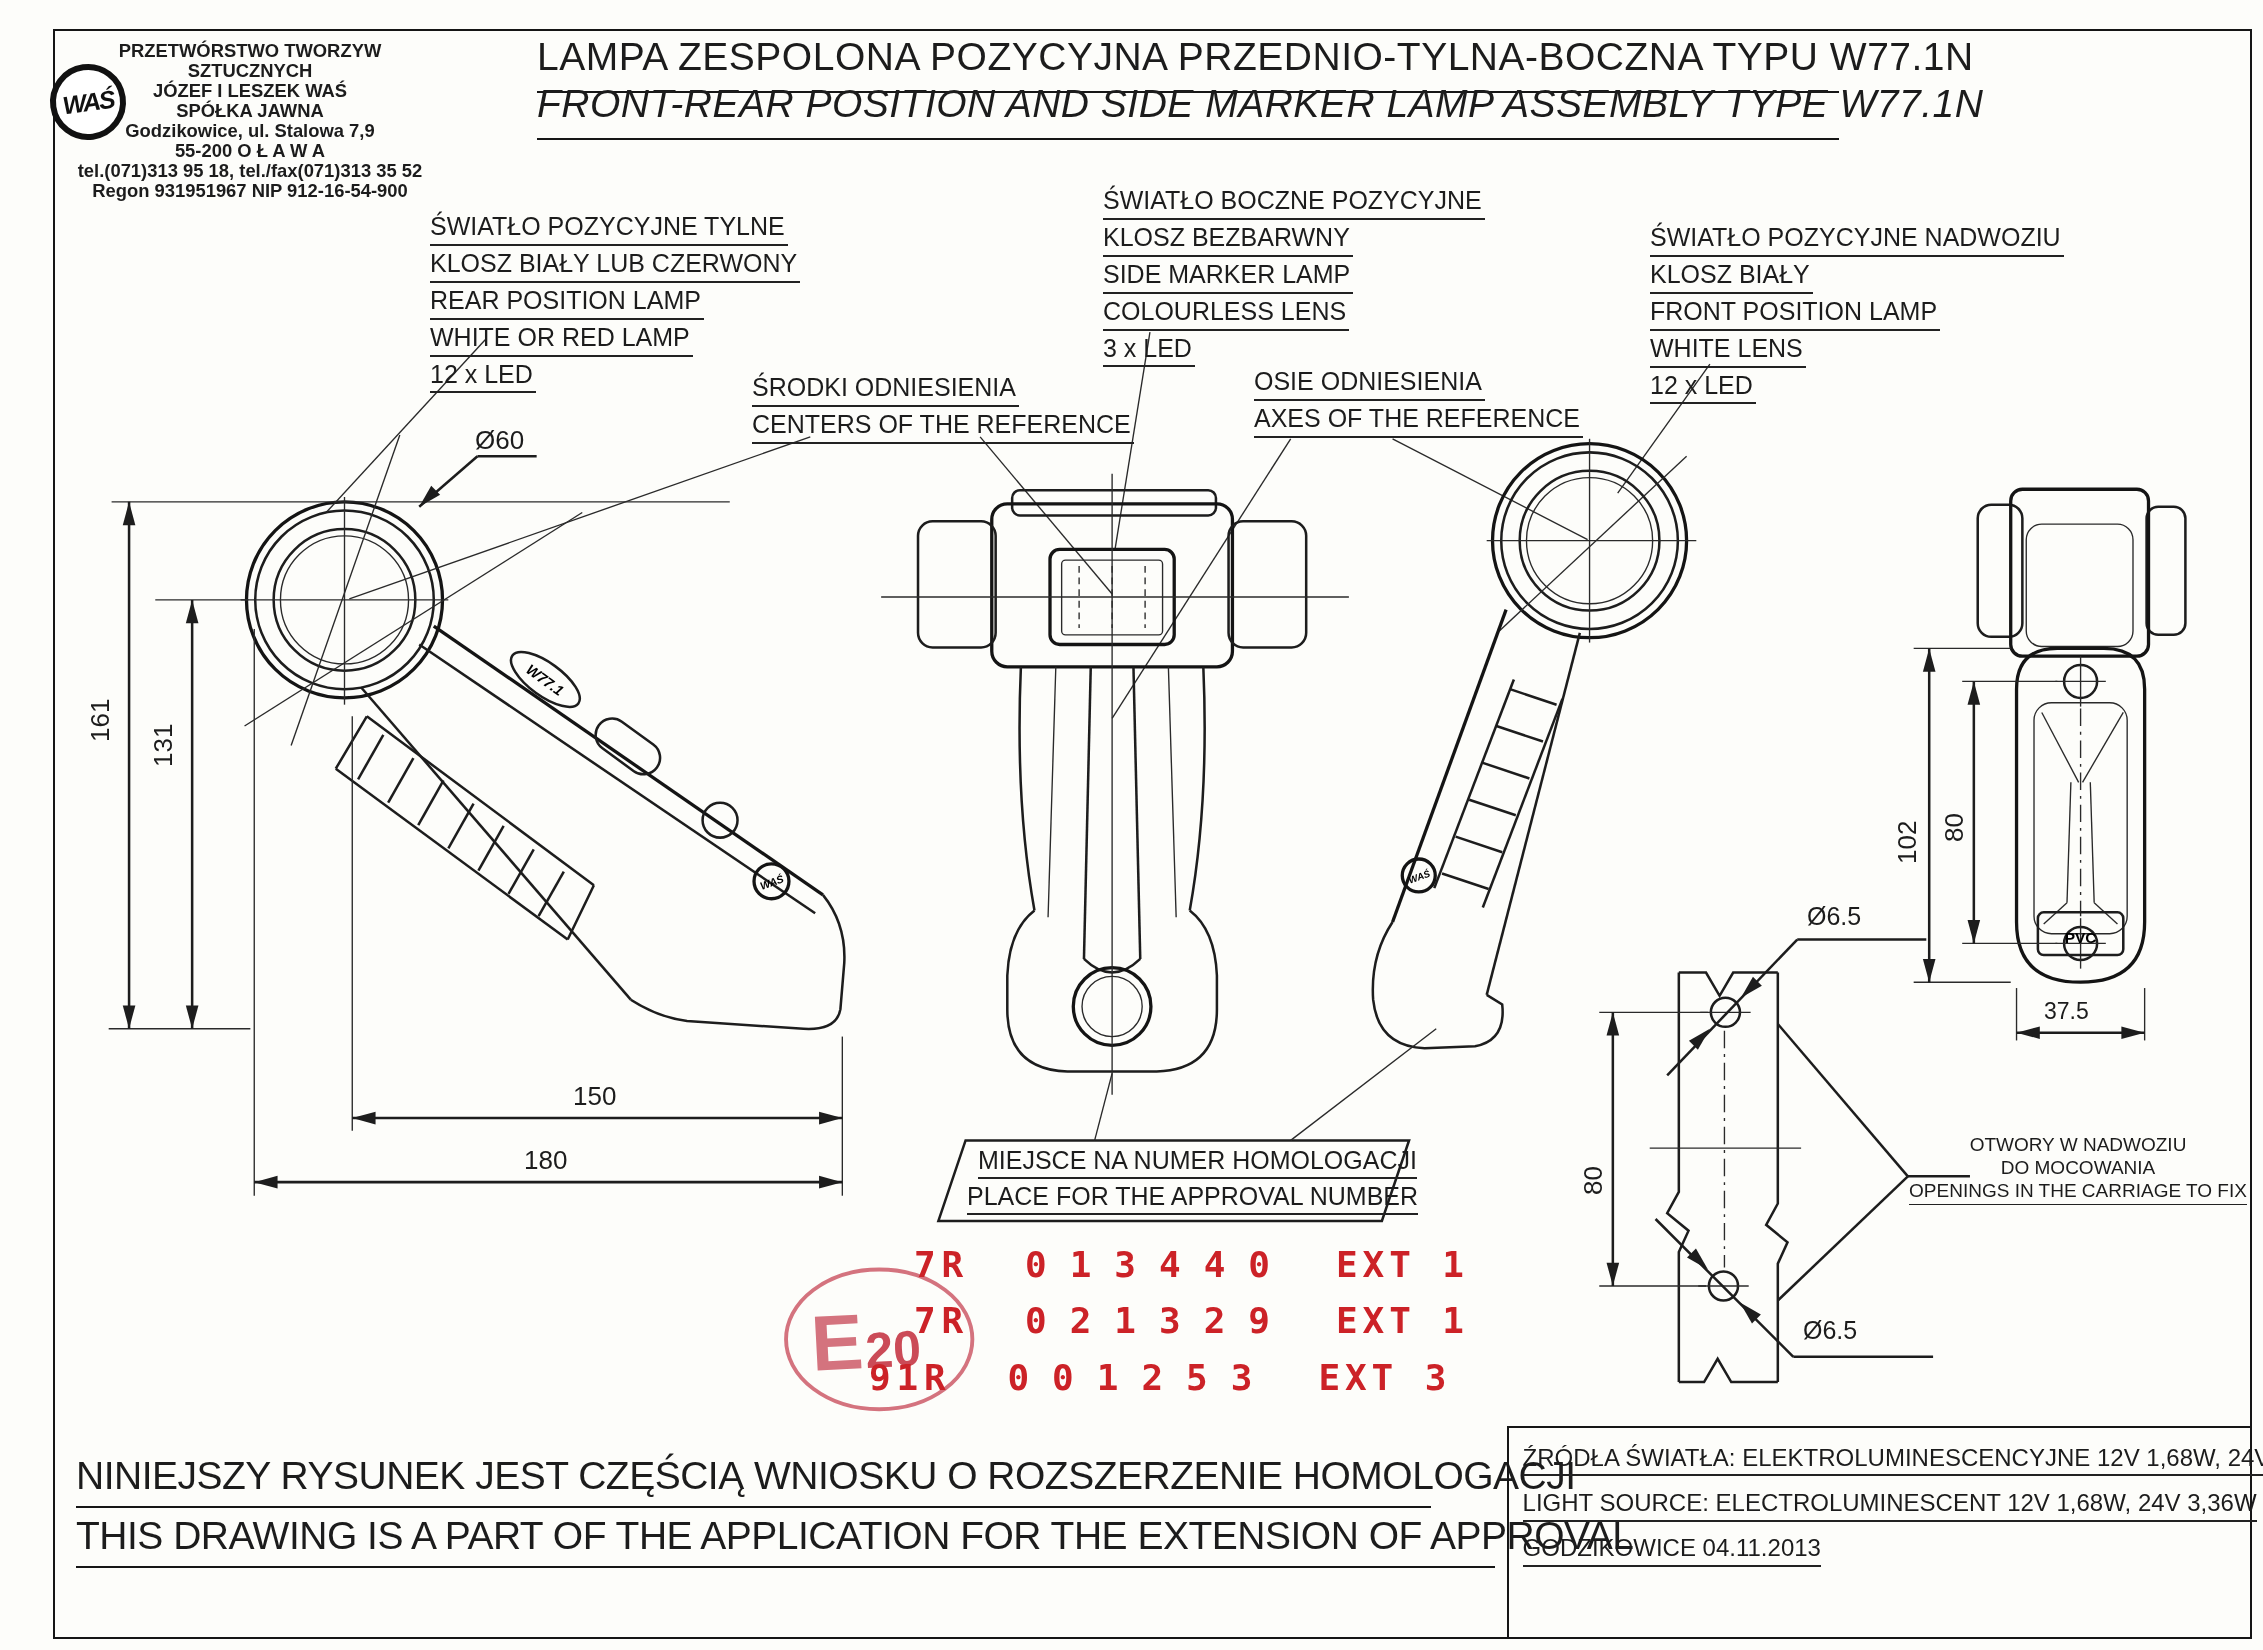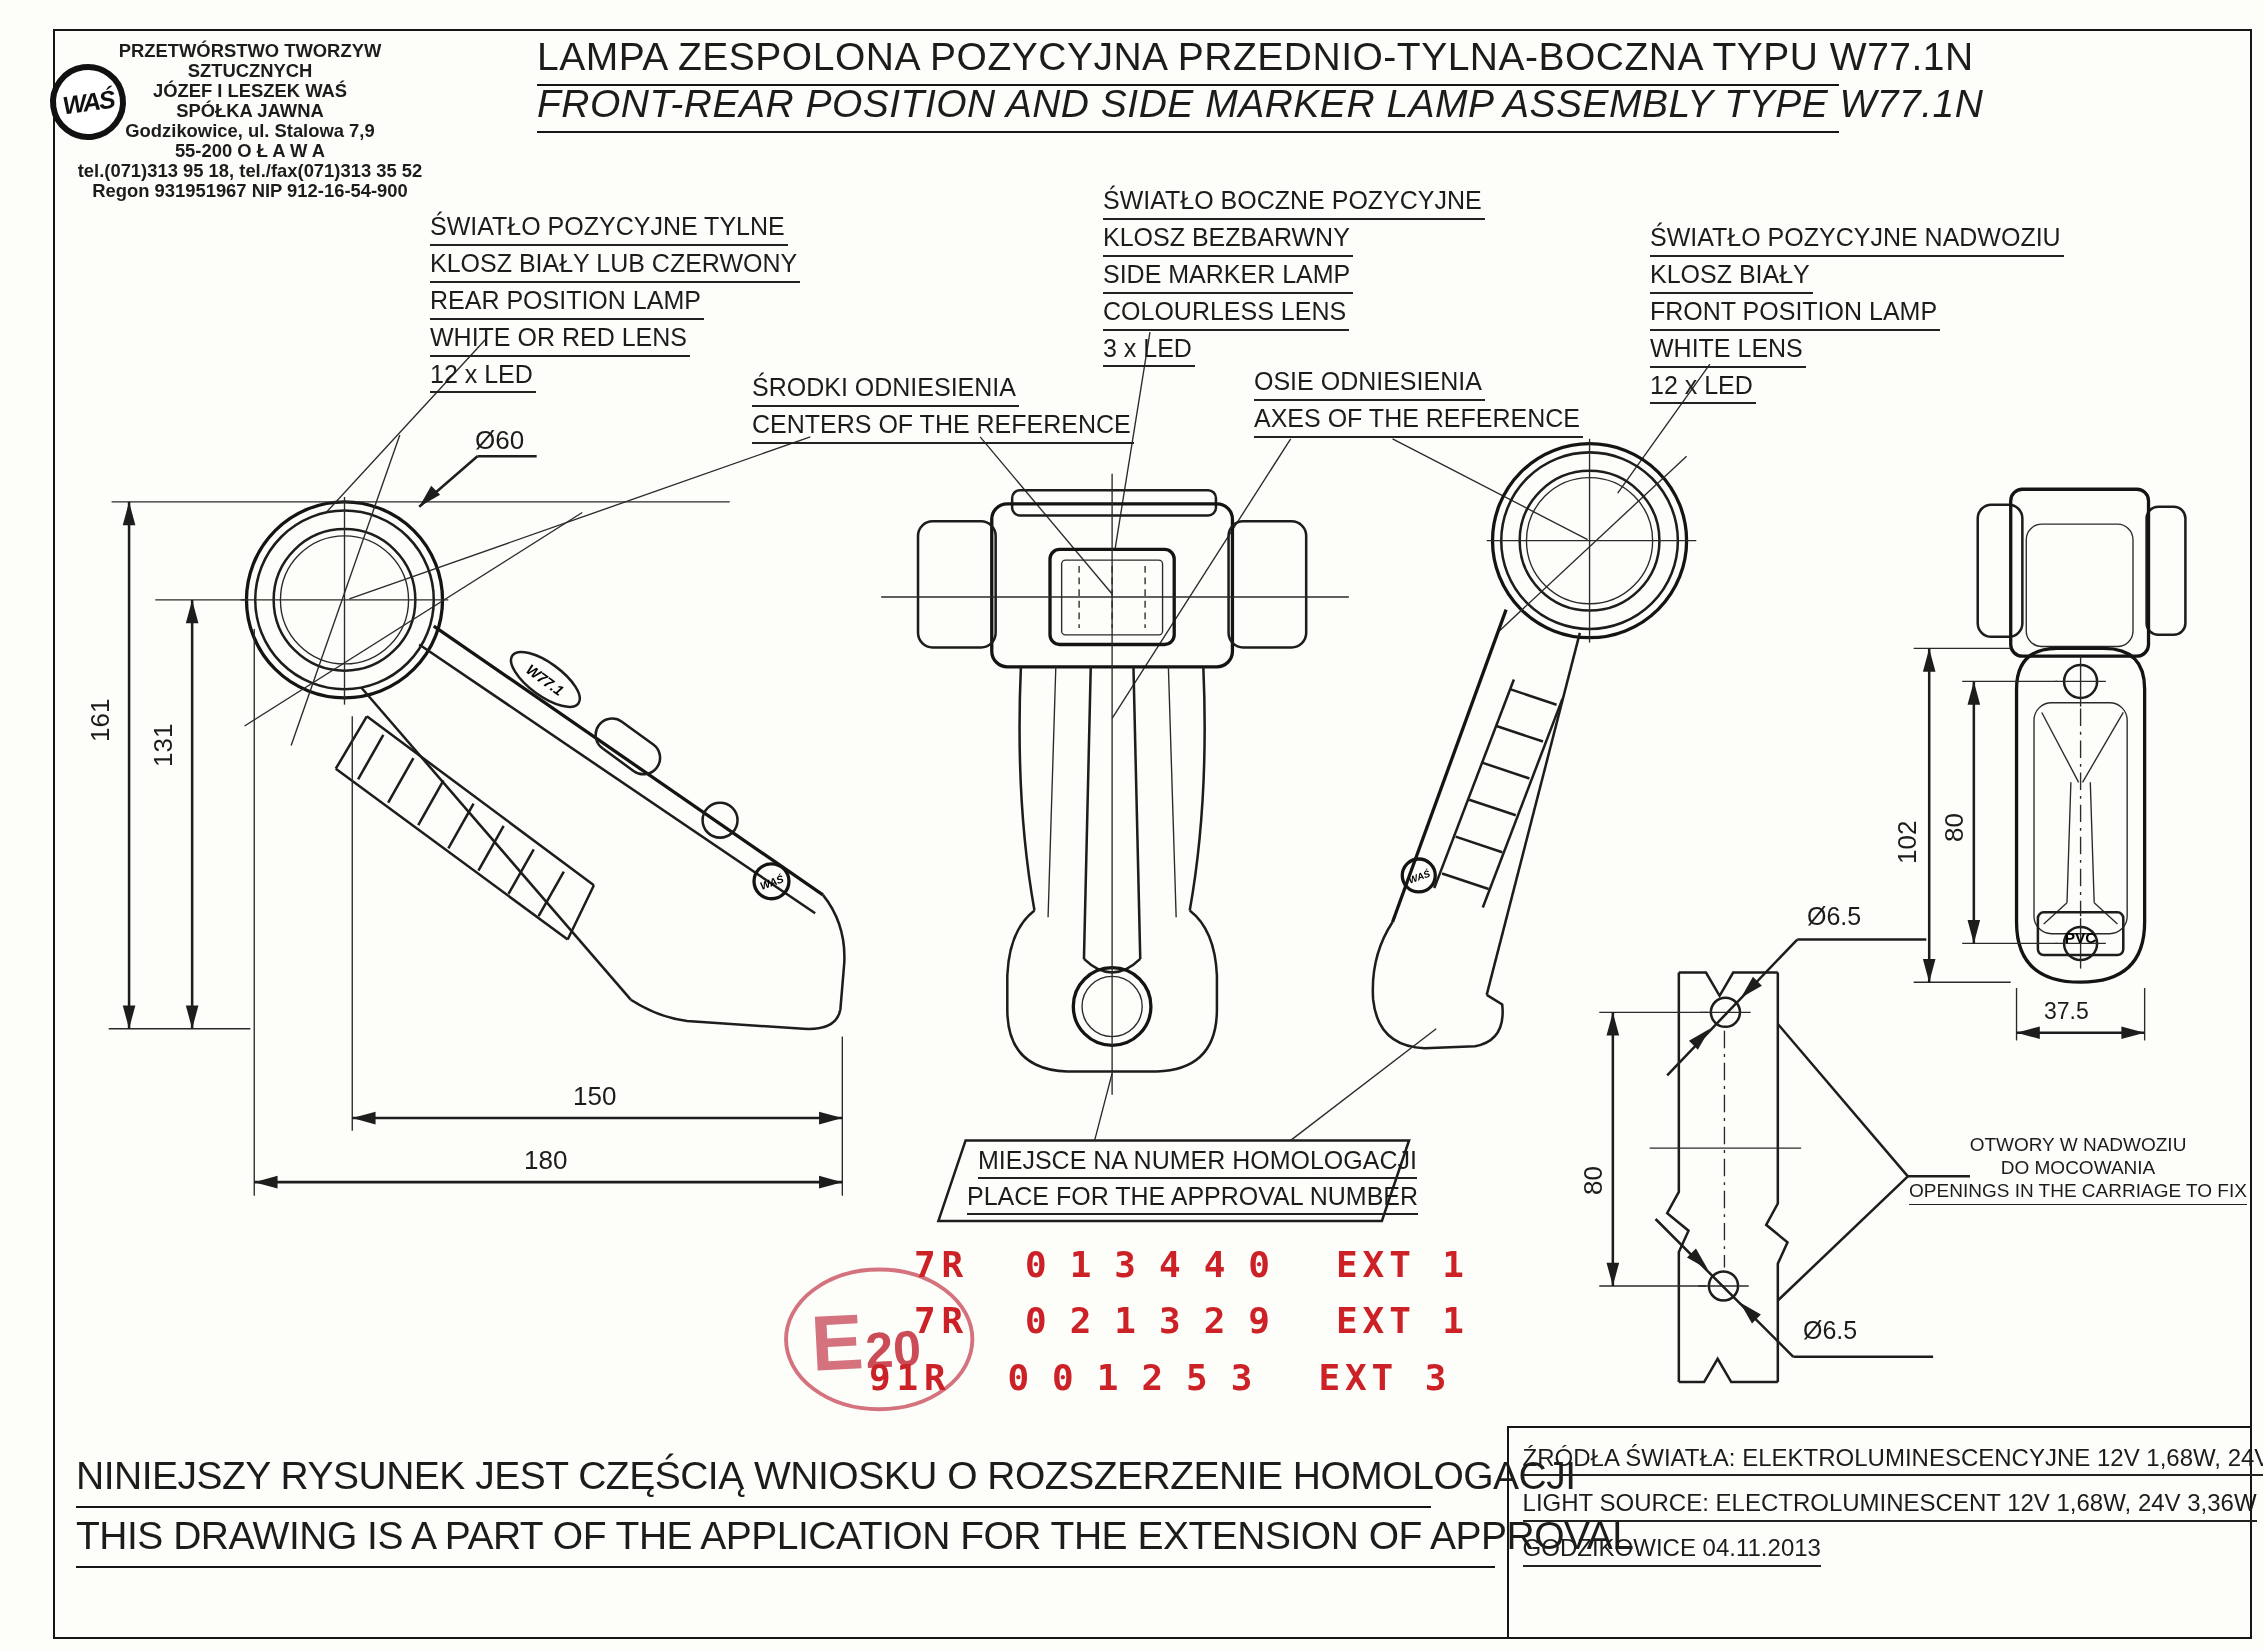--- a/index.html
+++ b/index.html
@@ -12,21 +12,21 @@
   svg .k{stroke:#141414;stroke-width:3.4;fill:none;}
   svg .t{stroke:#2a2a2a;stroke-width:1.4;fill:none;}
   svg .arrf{fill:#1d1d1d;stroke:none;}
   
   .company{left:56px;top:41px;width:388px;text-align:center;font-size:18.4px;line-height:20px;font-weight:600;letter-spacing:0;}
   .waslogo{left:50px;top:64px;width:64px;height:64px;border:6.8px solid #111;border-radius:50%;
            display:flex;align-items:center;justify-content:center;font-weight:bold;font-style:italic;
            font-size:25px;letter-spacing:-1.9px;color:#111;transform:rotate(-8deg);background:#fff;}
   
   .titleline{left:537px;width:1302px;font-size:39px;letter-spacing:0.5px;border-bottom:2.9px solid #161616;
-             padding-bottom:5px;white-space:nowrap;}
+             padding-bottom:12px;white-space:nowrap;}
   
   .callout{font-size:25px;line-height:32px;white-space:nowrap;}
   .callout div{display:table;border-bottom:2.4px solid #222;padding:0 2.9px 1.9px 0;margin-bottom:1px;}
   .openings{left:1884px;top:1133px;width:388px;text-align:center;font-size:19px;line-height:23px;}
   .openings .ul{display:inline-block;border-bottom:1.9px solid #222;padding-bottom:1.9px;}
   
   .dim{font-size:26px;white-space:nowrap;}
   .rot{transform:rotate(-90deg);transform-origin:0 0;}
   
   .stamprow{position:absolute;display:flex;align-items:baseline;color:#cc2227;
@@ -276,21 +276,21 @@
   </div>
   <div class="abs waslogo">WAŚ</div>
 
   <div class="abs titleline" style="top:35px;">LAMPA ZESPOLONA POZYCYJNA PRZEDNIO-TYLNA-BOCZNA TYPU W77.1N</div>
   <div class="abs titleline" style="top:82px;font-style:italic;">FRONT-REAR POSITION AND SIDE MARKER LAMP ASSEMBLY TYPE W77.1N</div>
 
   <div class="abs callout" style="left:430px;top:210px;">
     <div>ŚWIATŁO POZYCYJNE TYLNE</div>
     <div>KLOSZ BIAŁY LUB CZERWONY</div>
     <div>REAR POSITION LAMP</div>
-    <div>WHITE OR RED LENS</div>
+    <div>WHITE OR RED LAMP</div>
     <div>12 x LED</div>
   </div>
   <div class="abs callout" style="left:1103px;top:184px;">
     <div>ŚWIATŁO BOCZNE POZYCYJNE</div>
     <div>KLOSZ BEZBARWNY</div>
     <div>SIDE MARKER LAMP</div>
     <div>COLOURLESS LENS</div>
     <div>3 x LED</div>
   </div>
   <div class="abs callout" style="left:1650px;top:221px;">

